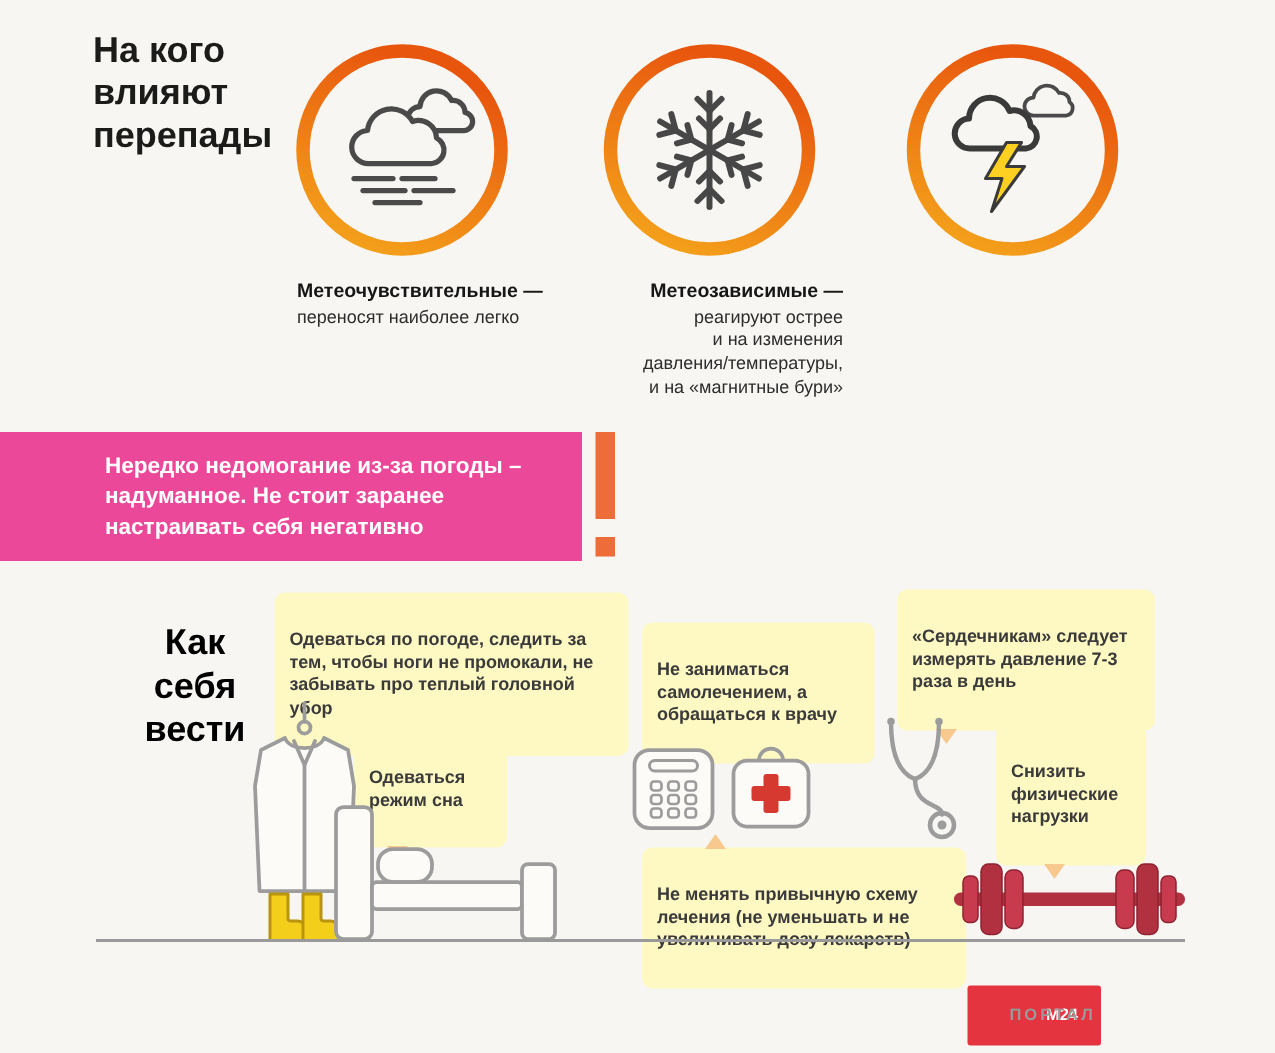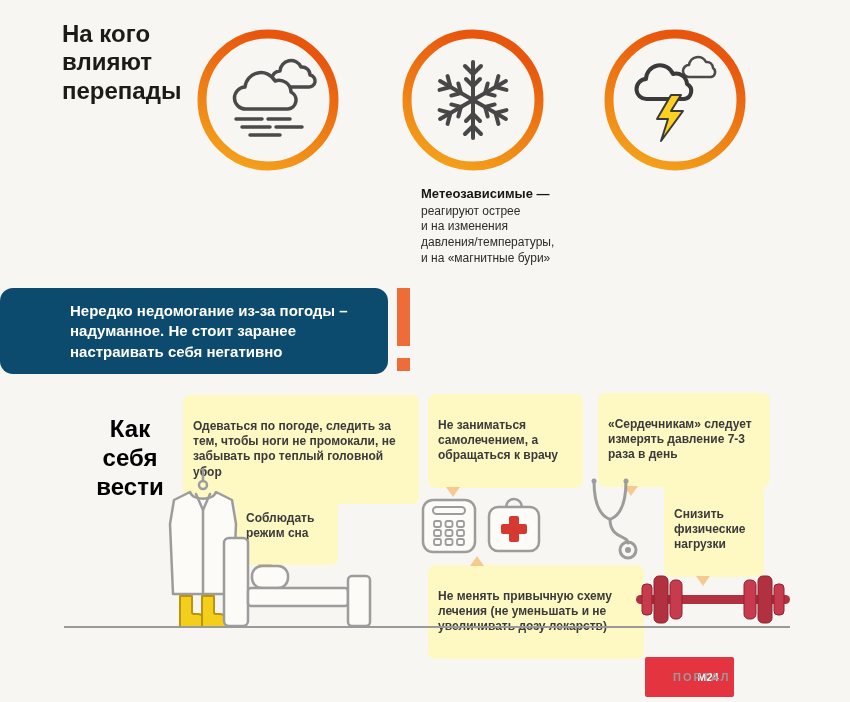--- a/index.html
+++ b/index.html
@@ -3,21 +3,21 @@
 <meta charset="utf-8">
 <style>
   html,body{margin:0;padding:0;}
   body{font-family:"Liberation Sans", sans-serif;}
   .canvas{position:relative;width:850px;height:702px;background:#f7f6f2;overflow:hidden;color:#1e1e1e;}
   .abs{position:absolute;}
   .preline{white-space:pre-line;}
   .main-title{font-size:24px;font-weight:bold;line-height:1.18;color:#1b1b19;margin:0;}
   .type-title{font-size:13px;font-weight:bold;line-height:1.3;color:#161616;}
   .type-desc{font-size:12px;line-height:1.3;color:#2c2c2c;margin-top:1px;}
-  .banner{background:#0c4a6e;color:#ffffff;border-radius:13px;}
+  .banner{background:#ec4899;color:#ffffff;}
   .banner p{margin:0;position:absolute;left:70px;top:13px;font-size:15px;font-weight:bold;line-height:1.35;}
   .excl{background:#ee6c38;}
   .advice-title{font-size:24px;font-weight:bold;line-height:1.2;text-align:center;color:#000000;margin:0;}
   .bubble{background:#fef9c3;border-radius:7px;padding:24px 10px;font-size:12px;font-weight:bold;
           line-height:1.27;color:#3a3a3a;box-sizing:border-box;}
   .bubble::after{content:"";position:absolute;width:0;height:0;}
   .b1::after{bottom:-9px;left:12px;border-left:7px solid transparent;border-right:7px solid transparent;border-top:10px solid #f7c98e;}
   .b2::after{bottom:-9px;left:22px;border-left:7px solid transparent;border-right:7px solid transparent;border-top:10px solid #f7c98e;}
   .b3::after{bottom:-9px;left:18px;border-left:7px solid transparent;border-right:7px solid transparent;border-top:10px solid #f7c98e;}
   .b4::after{bottom:-9px;left:26px;border-left:7px solid transparent;border-right:7px solid transparent;border-top:10px solid #f7c98e;}
@@ -45,20 +45,24 @@
     </defs>
     <circle cx="75" cy="75" r="66" fill="none" stroke="url(#ring1)" stroke-width="9"></circle>
     <g transform="translate(25,22)" stroke="#4a4a4a" stroke-width="3.5" fill="none" stroke-linecap="round" stroke-linejoin="round">
       <path d="M62,40 a8,8 0 0 1 0,-16 a11,11 0 0 1 21,-4 a8,8 0 0 1 9,8 a6,6 0 0 1 -2,12 z"></path>
       <path d="M28,62 a11,11 0 0 1 -1,-22 a16,16 0 0 1 30,-6 a12,12 0 0 1 16,11 a9,9 0 0 1 -3,17 z" fill="#f7f6f2"></path>
       <path d="M18,72 h26 M50,72 h22"></path>
       <path d="M24,80 h28 M58,80 h26"></path>
       <path d="M32,88 h30"></path>
     </g>
   </svg>
+  <div class="abs" style="left:198px;top:186px;width:205px;">
+    <div class="type-title preline">Метеочувствительные —</div>
+    <div class="type-desc preline">переносят наиболее легко</div>
+  </div>
 
   <svg class="abs" style="left:398px;top:25px;" width="150" height="150" viewBox="0 0 150 150">
     <defs>
       <linearGradient id="ring2" x1="0" y1="1" x2="0.4" y2="0">
         <stop offset="0" stop-color="#f5a91c"></stop>
           <stop offset="1" stop-color="#e8560e"></stop>
       </linearGradient>
     </defs>
     <circle cx="75" cy="75" r="66" fill="none" stroke="url(#ring2)" stroke-width="9"></circle>
     <g transform="translate(25,25)" stroke="#474747" stroke-width="4" stroke-linecap="round" fill="none">
@@ -90,21 +94,21 @@
           <line x1="50" y1="24" x2="58" y2="16"></line>
         <line x1="50" y1="36" x2="43" y2="29"></line>
           <line x1="50" y1="36" x2="57" y2="29"></line>
         <line x1="50" y1="76" x2="42" y2="84"></line>
           <line x1="50" y1="76" x2="58" y2="84"></line>
         <line x1="50" y1="64" x2="43" y2="71"></line>
           <line x1="50" y1="64" x2="57" y2="71"></line>
       </g>
     </g>
   </svg>
-  <div class="abs" style="left:421px;top:186px;width:175px;">
+  <div class="abs" style="left:387px;top:186px;width:175px;text-align:right;">
     <div class="type-title preline">Метеозависимые —</div>
     <div class="type-desc preline">реагируют острее
 и на изменения
 давления/температуры,
 и на «магнитные бури»</div>
   </div>
 
   <svg class="abs" style="left:600px;top:25px;" width="150" height="150" viewBox="0 0 150 150">
     <defs>
       <linearGradient id="ring3" x1="0" y1="1" x2="0.4" y2="0">
@@ -131,23 +135,23 @@
   <div class="abs excl" style="left:397px;top:358px;width:13px;height:13px;"></div>
 
   <h2 class="abs advice-title preline" style="left:90px;top:415px;width:80px;">Как
 себя
 вести</h2>
 
   <div class="abs bubble b1" style="left:183px;top:395px;width:236px;">Одеваться по погоде, следить
 за тем, чтобы ноги не промокали,
 не забывать про теплый
 головной убор</div>
-  <div class="abs bubble b2" style="left:236px;top:487px;width:102px;">Соблюдать
+  <div class="abs bubble b2" style="left:236px;top:487px;width:102px;">Одеваться
 режим сна</div>
-  <div class="abs bubble b3" style="left:428px;top:394px;width:155px;">Не заниматься
+  <div class="abs bubble b3" style="left:428px;top:415px;width:155px;">Не заниматься
 самолечением,
 а обращаться к врачу</div>
   <div class="abs bubble b4" style="left:598px;top:393px;width:172px;">«Сердечникам» следует
 измерять давление
 7-3 раза в день</div>
   <div class="abs bubble b5" style="left:664px;top:483px;width:100px;">Снизить
 физические
 нагрузки</div>
   <div class="abs bubble b6" style="left:428px;top:565px;width:216px;">Не менять привычную
 схему лечения (не уменьшать

